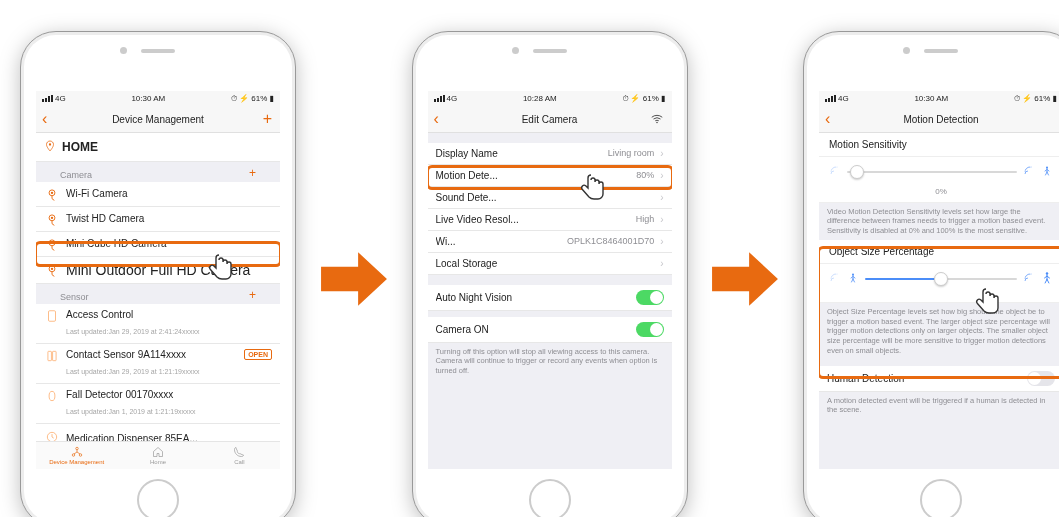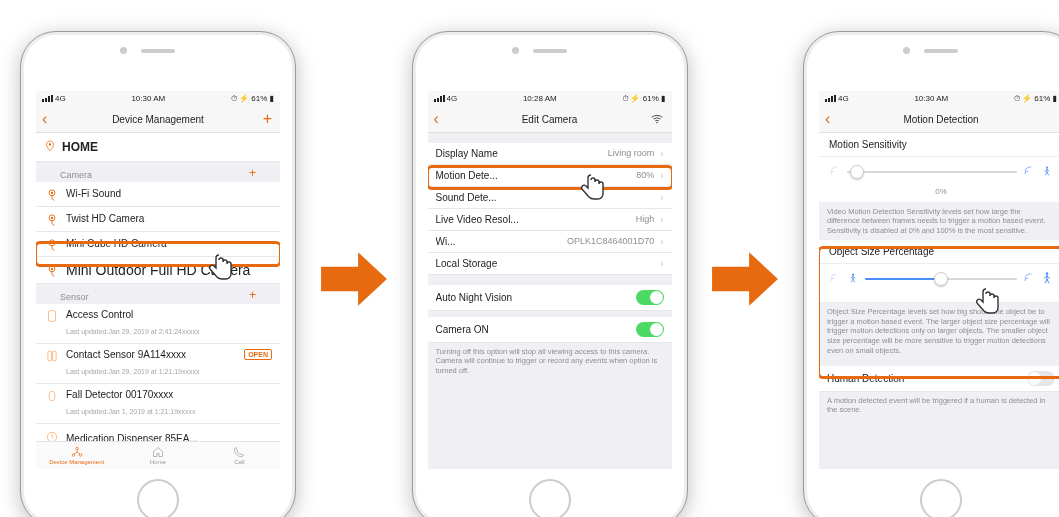--- a/index.html
+++ b/index.html
@@ -169,21 +169,21 @@
         <div class="sect">
           <span>Camera</span>
           <span class="splus">+</span>
         </div>
         <div class="row">
           <span class="devico">
               <svg viewBox="0 0 24 24">
                 <use href="#icon-cam"></use>
               </svg>
             </span>
-          <span class="lbl">Wi-Fi Sound</span>
+          <span class="lbl">Wi-Fi Camera</span>
         </div>
         <div class="row">
           <span class="devico">
               <svg viewBox="0 0 24 24">
                 <use href="#icon-cam"></use>
               </svg>
             </span>
           <span class="lbl">Twist HD Camera</span>
         </div>
         <div class="row">

